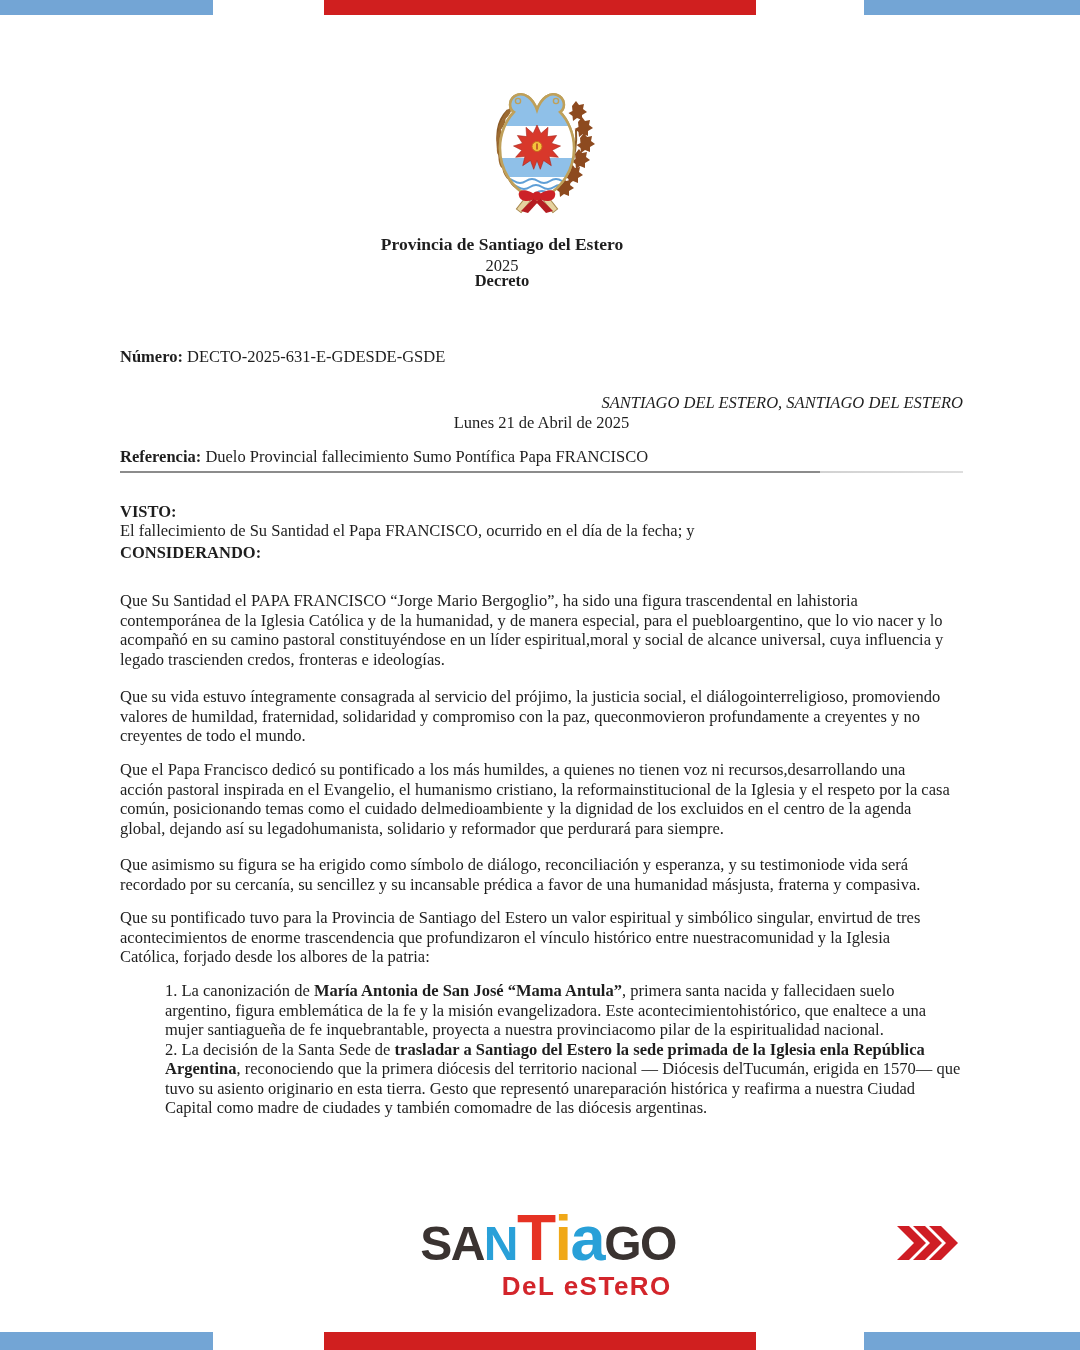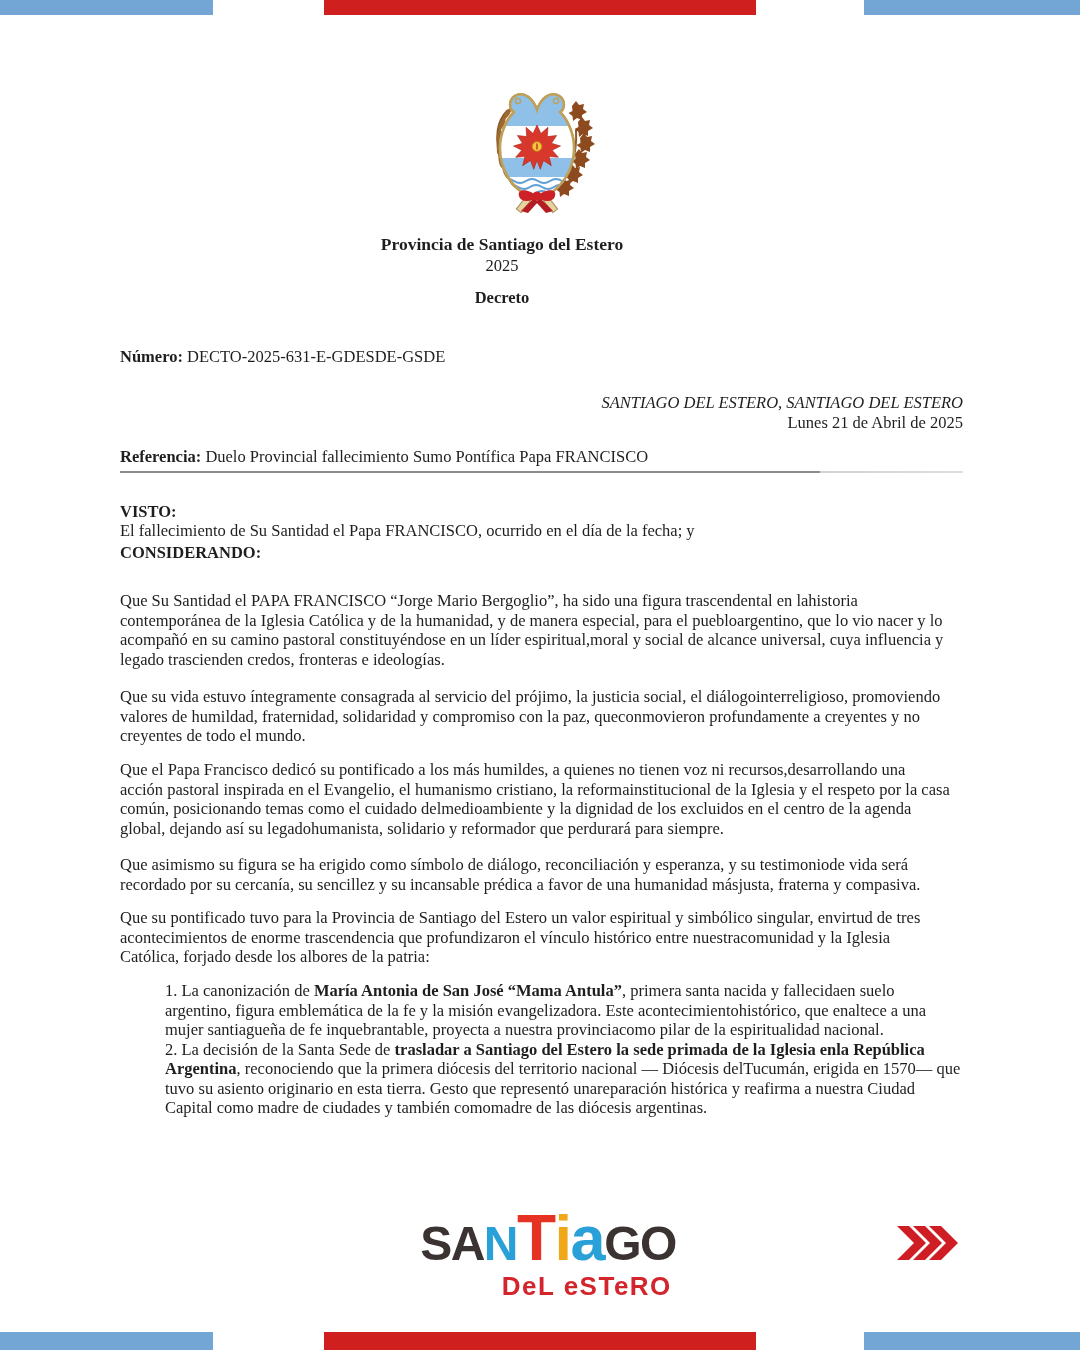--- a/index.html
+++ b/index.html
@@ -13,27 +13,27 @@
   .st-mid{left:324px;width:432px;}
   .st-right{left:864px;width:216px;}
 
   
   .coat{position:absolute;left:462px;top:84px;width:150px;height:138px;}
 
   
   .hdr{position:absolute;left:0;width:1004px;text-align:center;}
   .hdr-province{top:234px;font-size:17.5px;font-weight:bold;}
   .hdr-year{top:256px;font-size:16.5px;}
-  .hdr-doctype{top:288px;font-size:16.5px;font-weight:bold;}
+  .hdr-doctype{top:271px;font-size:16.5px;font-weight:bold;}
 
   
   .line{position:absolute;left:120px;width:843px;font-size:16.5px;line-height:20px;}
   .numero{top:347px;}
   .place{top:393px;text-align:right;font-style:italic;}
-  .date{top:413px;text-align:right;}
+  .date{top:413px;text-align:center;}
   .ref{top:447px;}
   .divider{position:absolute;left:120px;top:471px;width:843px;height:2px;
            background:linear-gradient(to right,#8c8c8c 0%,#8c8c8c 83%,#d2d2d2 83%,#dedede 100%);}
 
   .b{font-weight:bold;}
 
   
   .blk{position:absolute;left:120px;width:830px;font-size:16.5px;line-height:19.5px;margin:0;}
   .visto-label{top:502px;}
   .visto-text{top:521px;}

